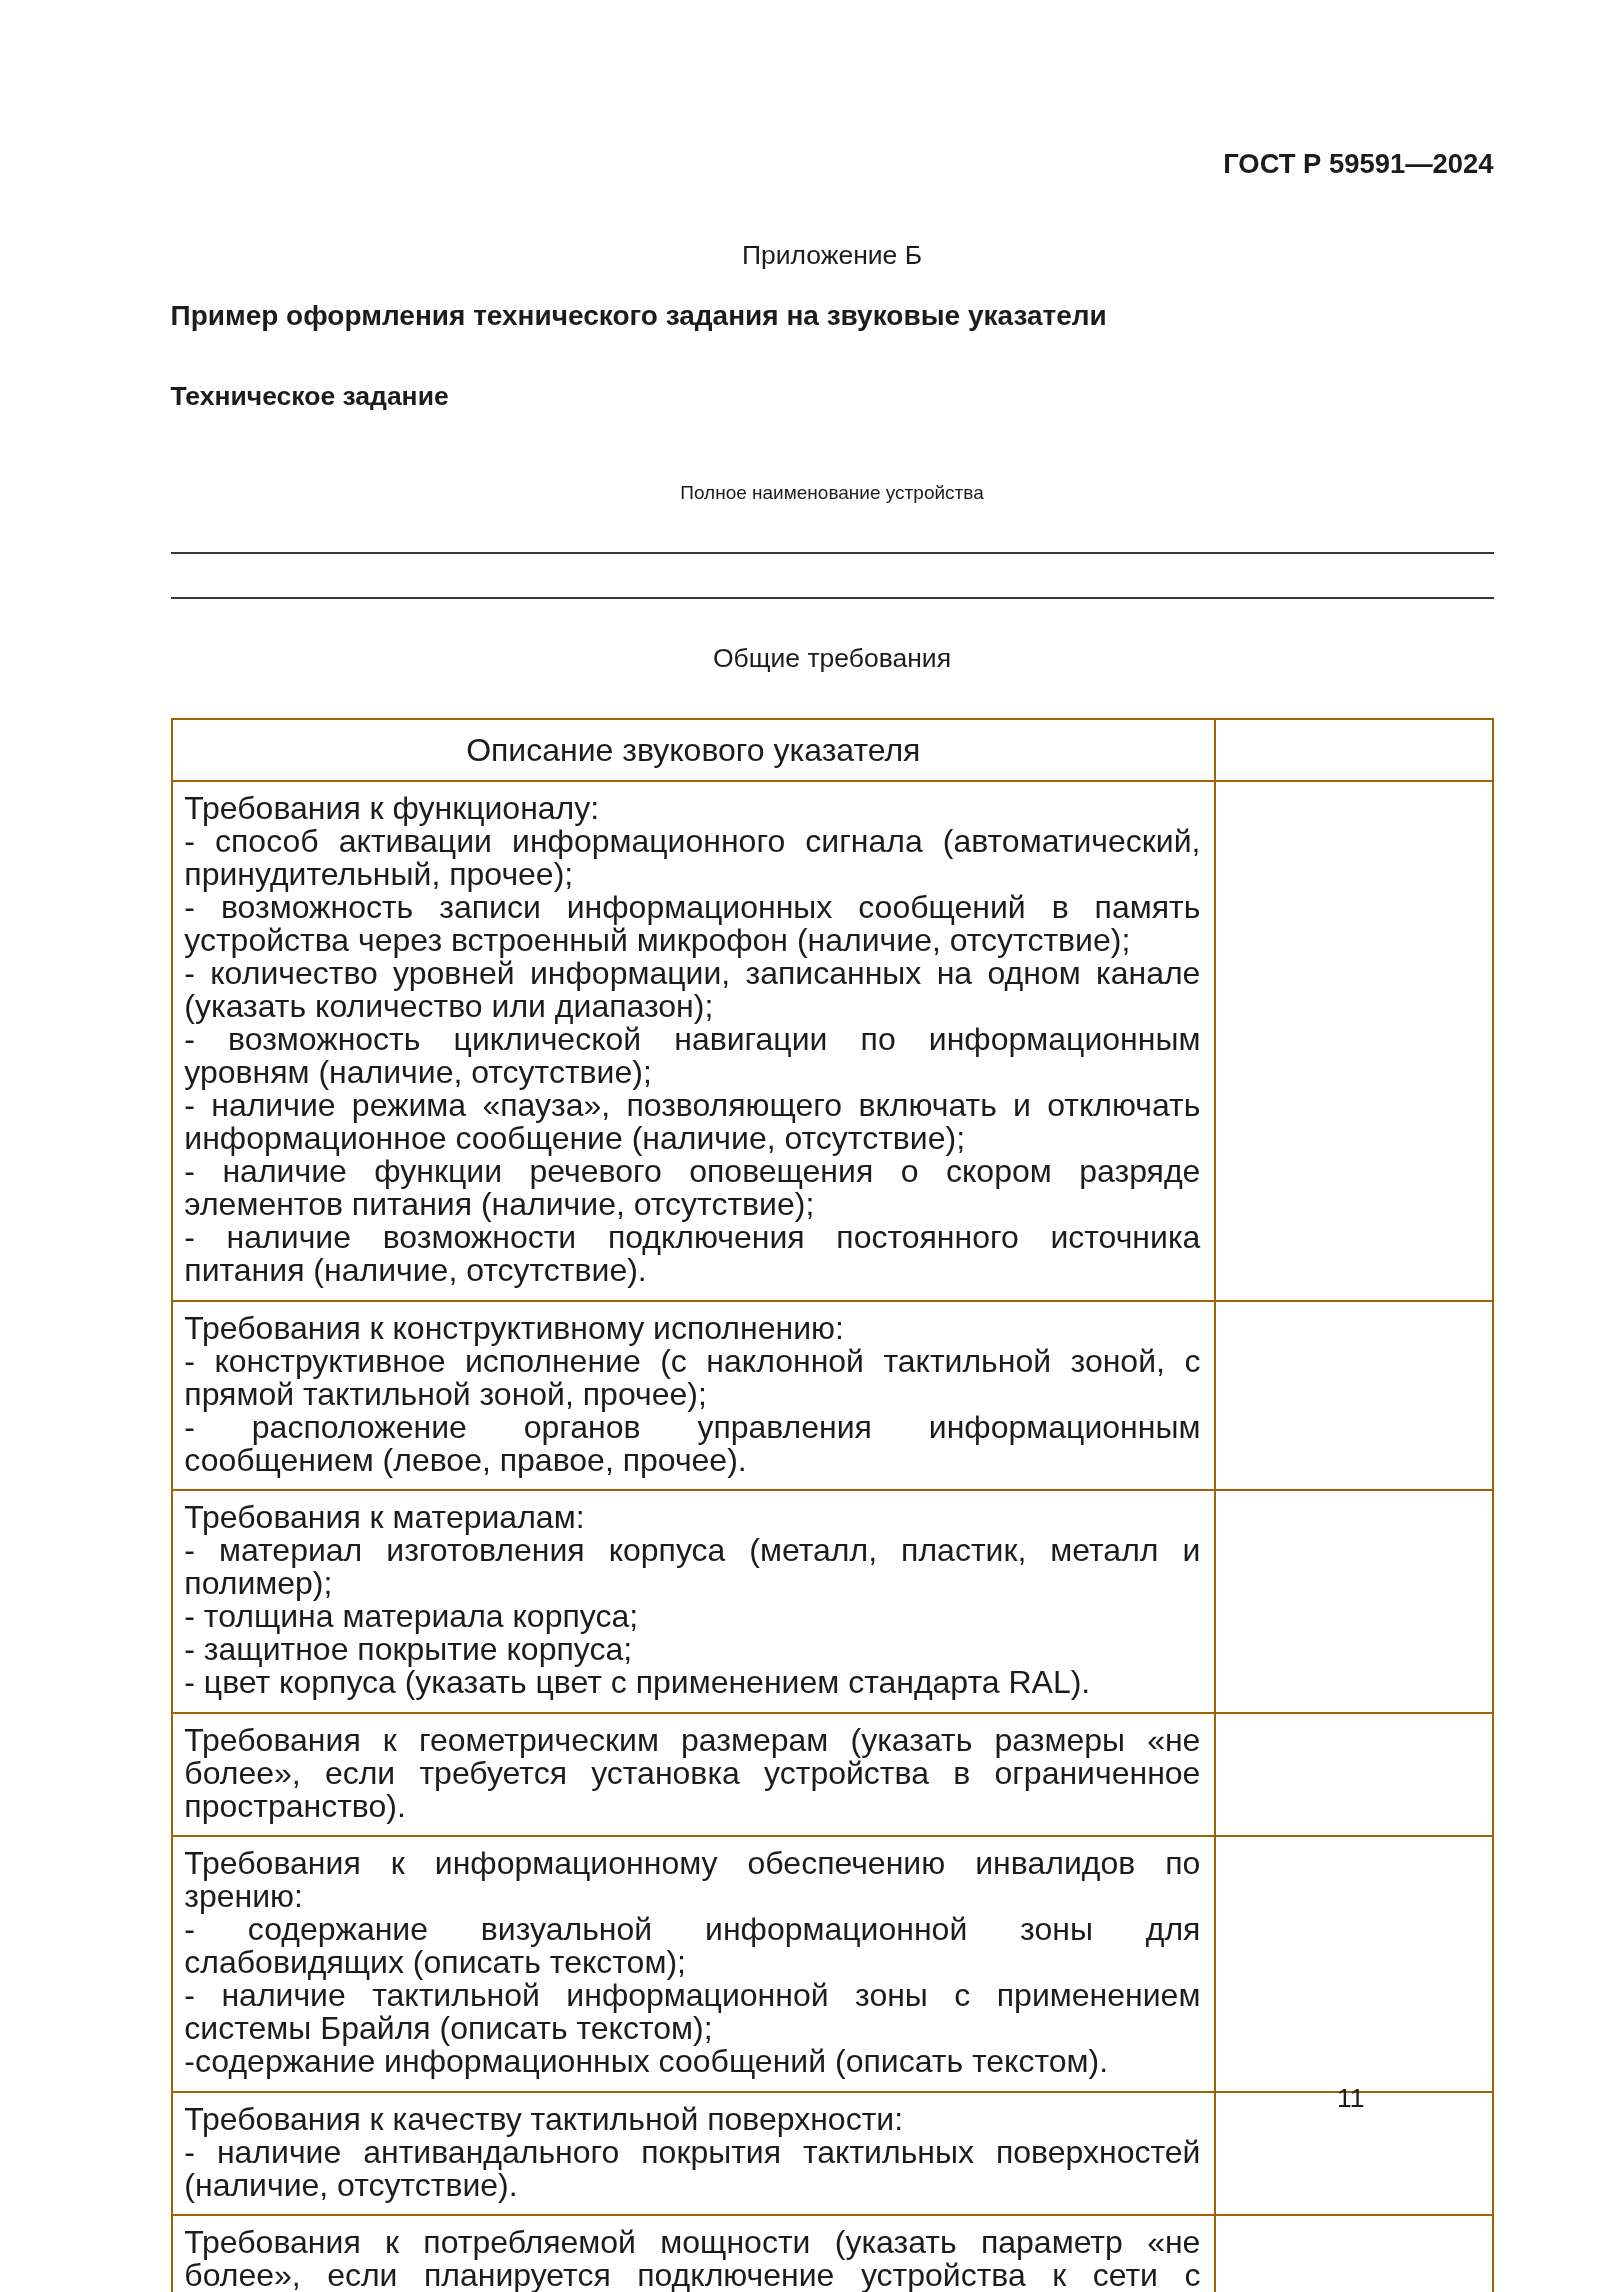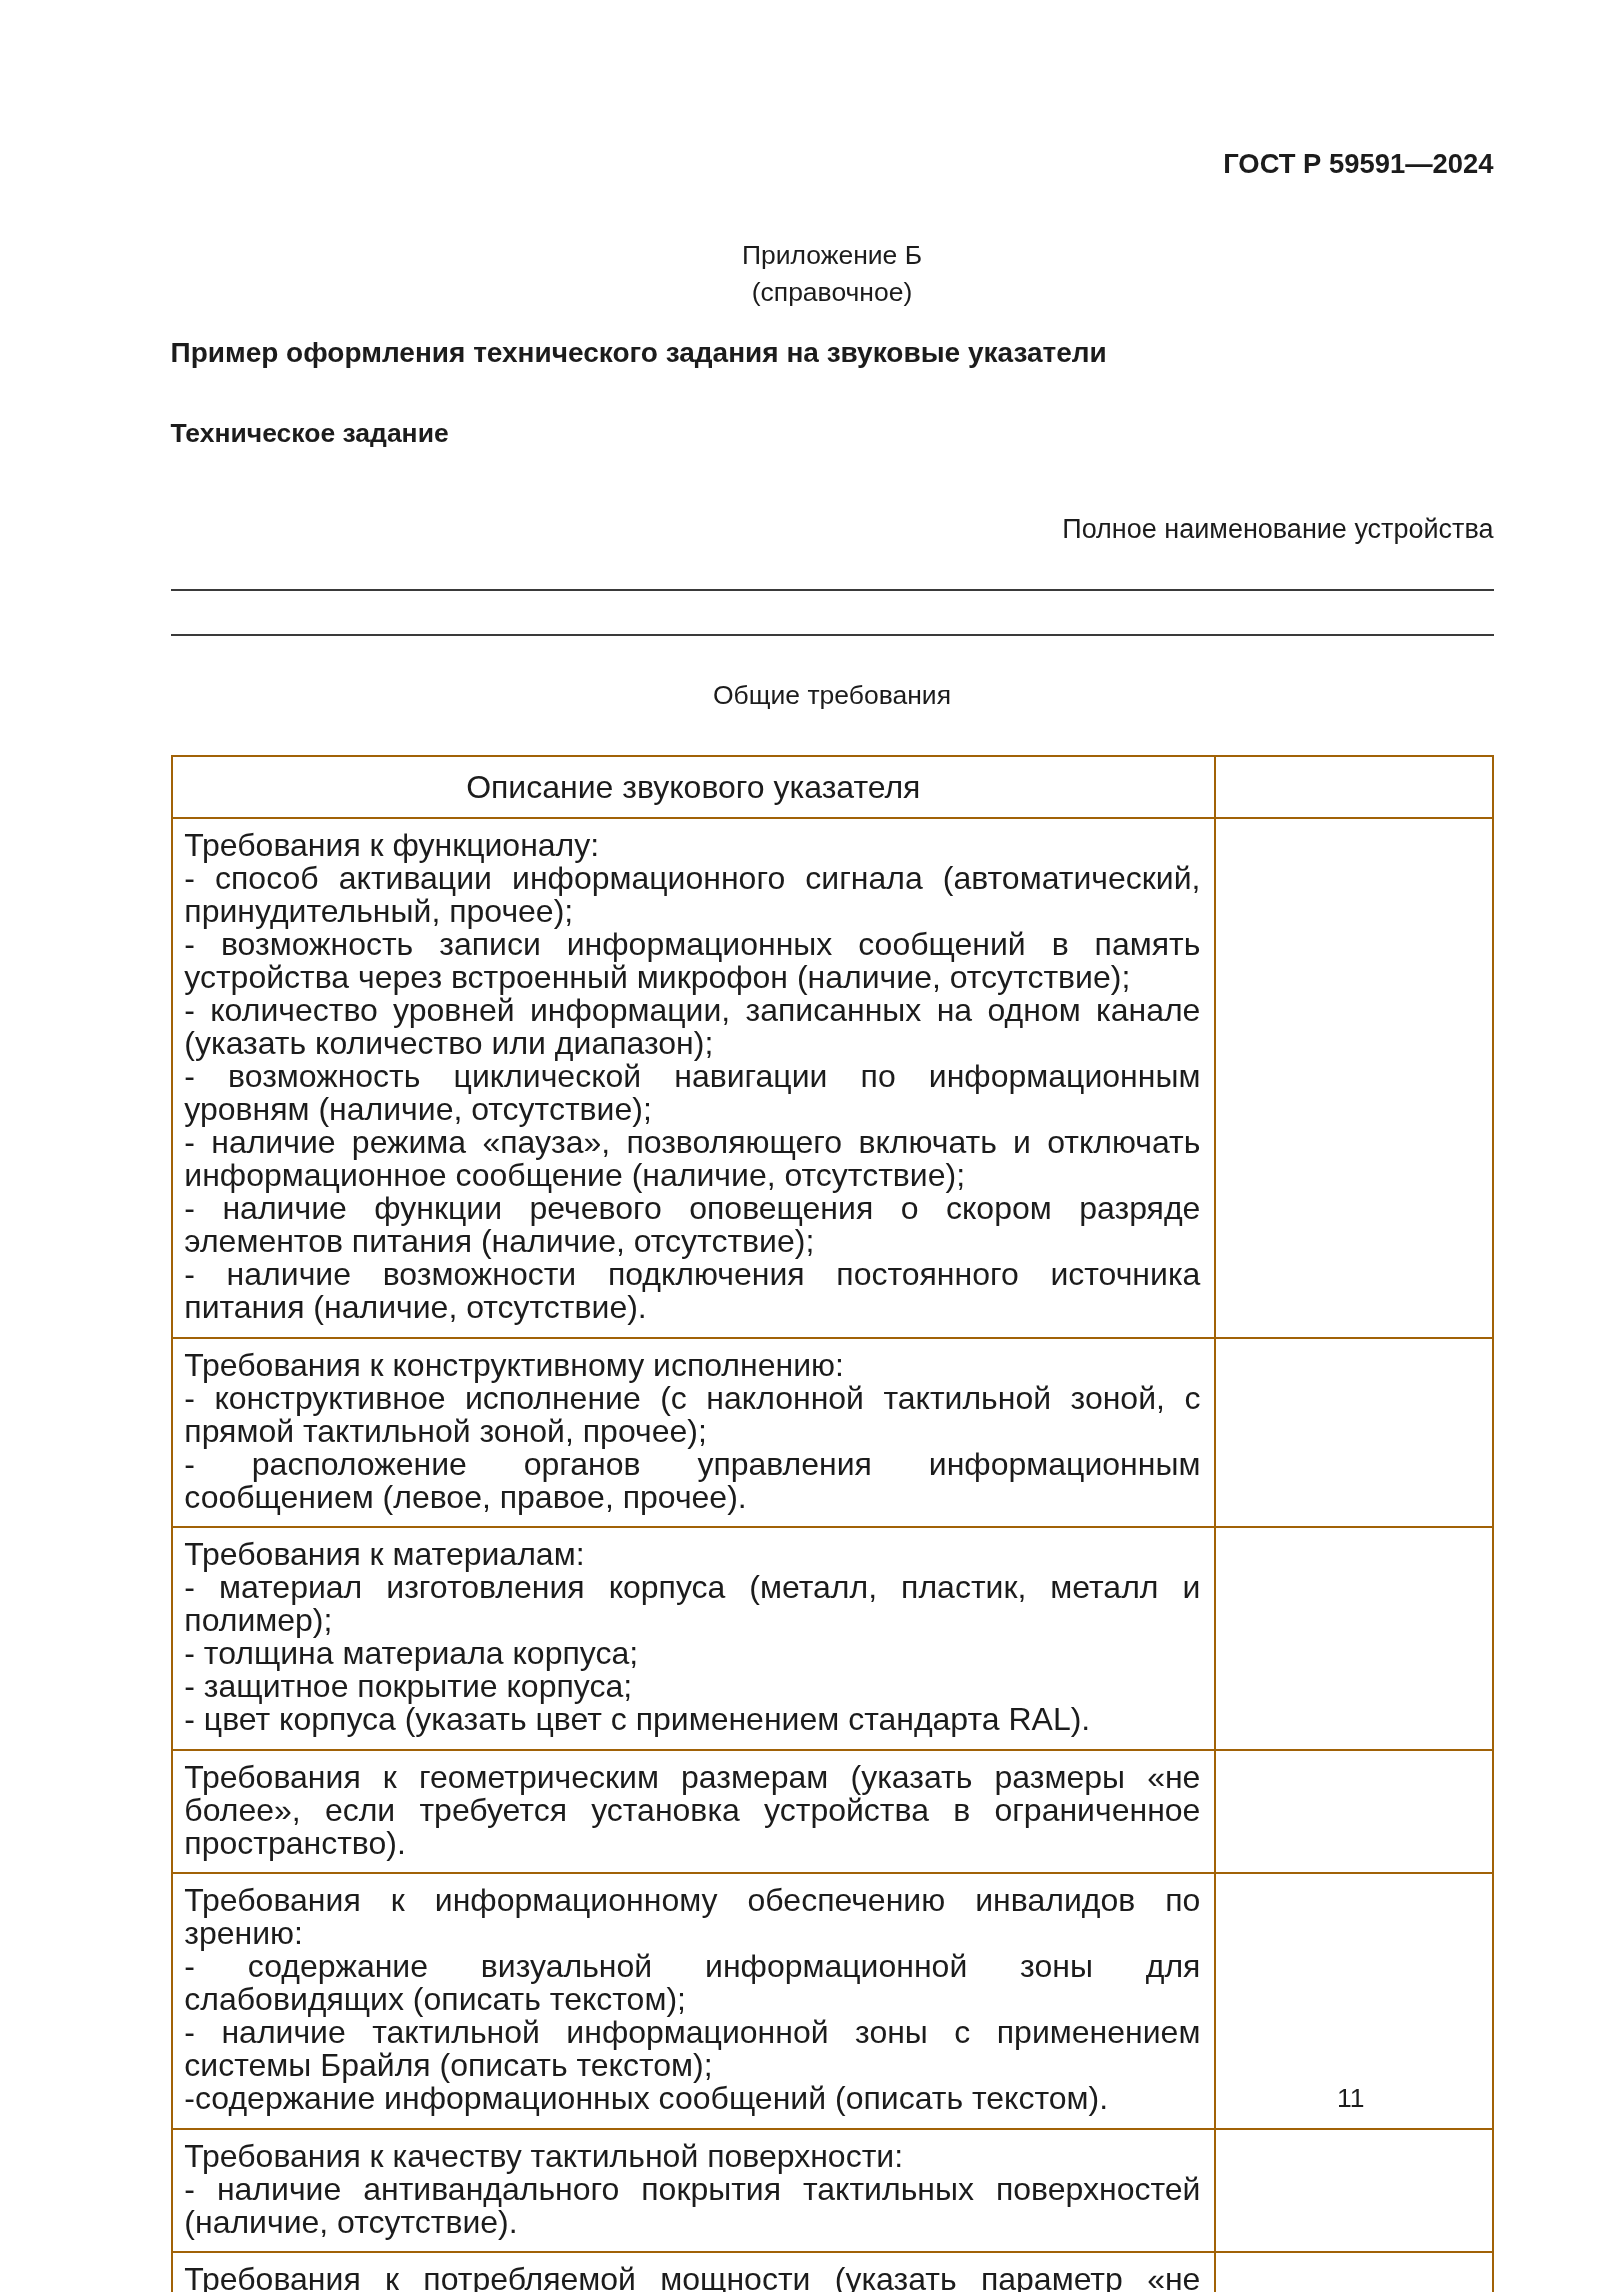--- a/index.html
+++ b/index.html
@@ -43,23 +43,23 @@
     line-height: 35px;
   }
   .subtitle {
     margin-top: 47px;
     font-weight: bold;
     font-size: 26.5px;
     line-height: 33px;
   }
   .device-label {
     margin-top: 63px;
-    font-size: 27px;
+    font-size: 19px;
     line-height: 33px;
-    text-align: right;
+    text-align: center;
   }
   .fill-line {
     height: 45px;
     border-bottom: 2px solid #3a3a3a;
   }
   .section-title {
     margin-top: 43px;
     text-align: center;
     font-size: 26.5px;
     line-height: 33px;
@@ -105,21 +105,20 @@
 </head>
 <body>
 
 <div class="page">
   <div class="content">
 
     <div class="doc-number">ГОСТ Р 59591—2024</div>
 
     <div class="appendix-block">
       <div>Приложение Б</div>
-      <div>(справочное)</div>
     </div>
 
     <div class="main-title">Пример оформления технического задания на звуковые указатели</div>
 
     <div class="subtitle">Техническое задание</div>
 
     <div class="device-label">Полное наименование устройства</div>
 
     <div class="fill-line"></div>
     <div class="fill-line"></div>

